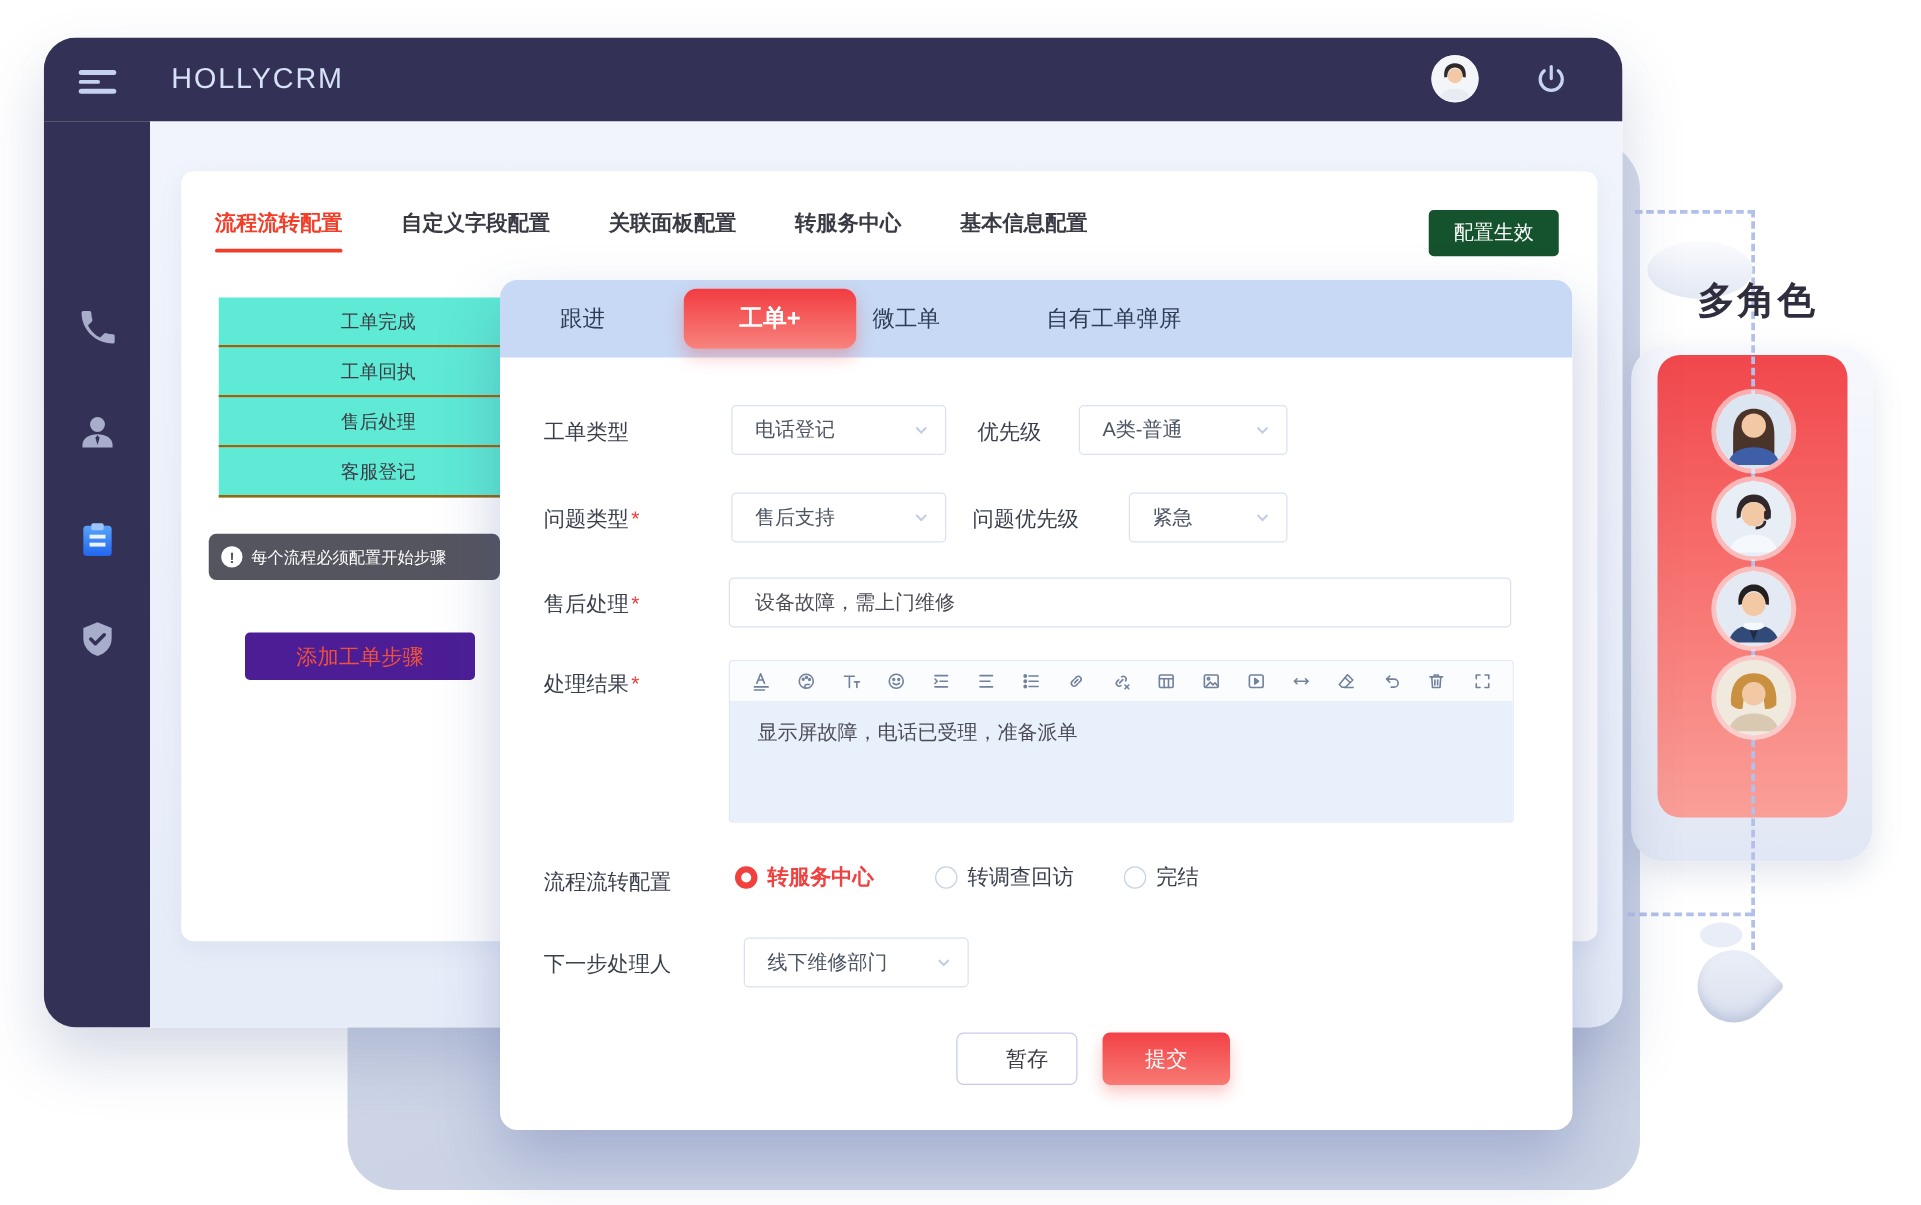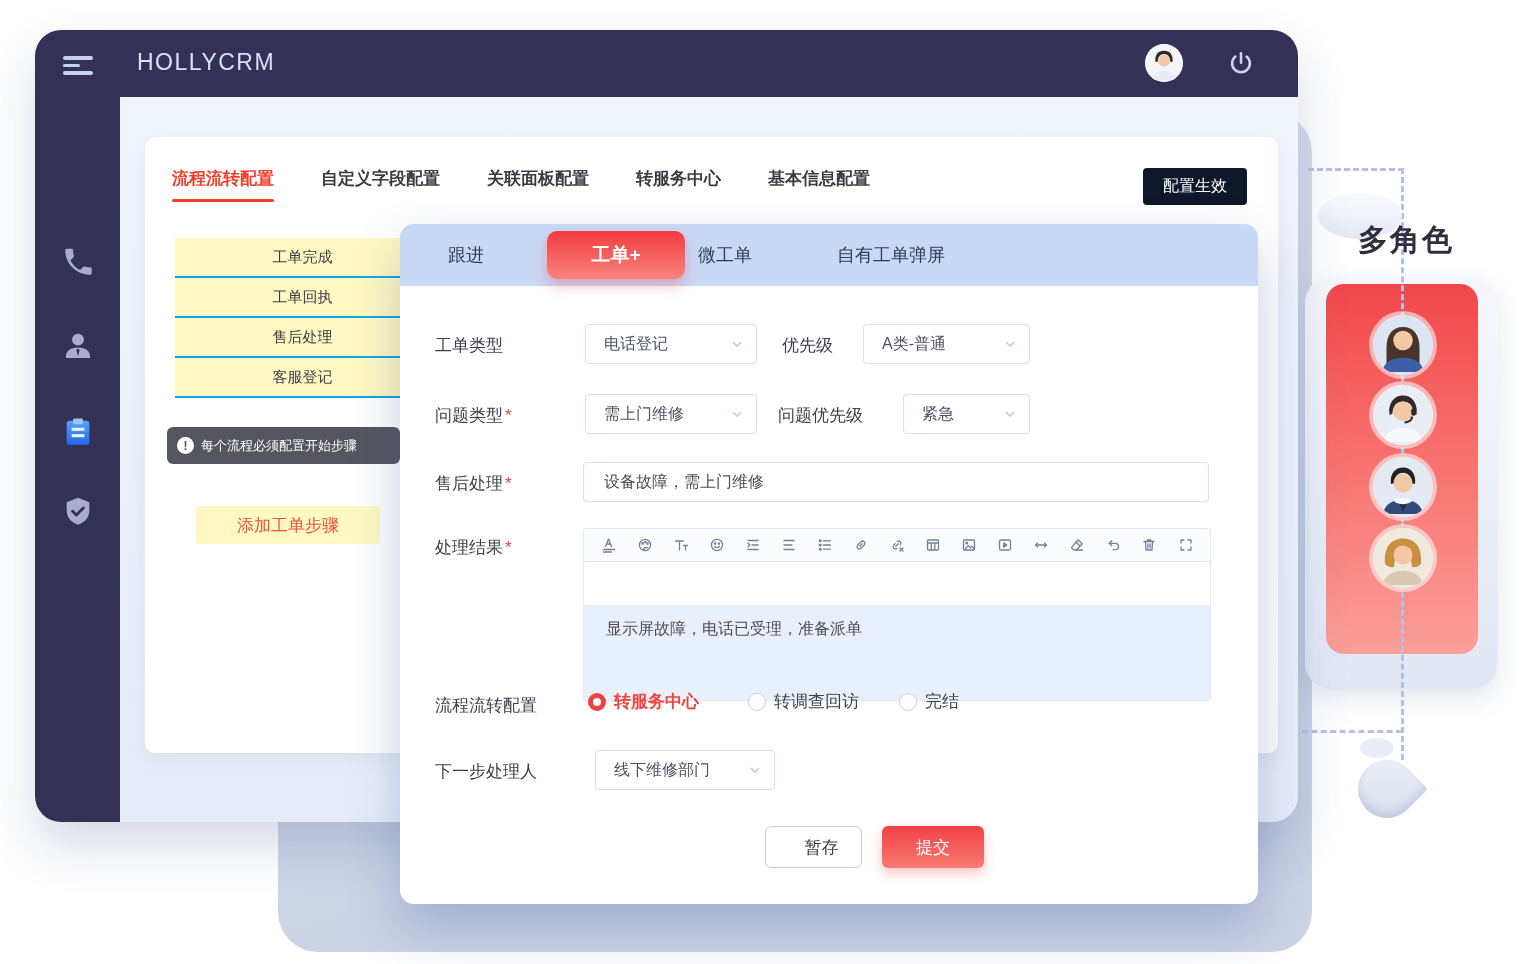--- a/index.html
+++ b/index.html
@@ -71,38 +71,38 @@
   .inner-card{
     position:absolute;left:110px;top:107px;width:1133px;height:616px;border-radius:10px;
     background:#ffffff;box-shadow:0 6px 18px rgba(120,135,180,.10);
   }
   .cfg-tabs{position:absolute;left:27px;top:30px;display:flex;gap:47px;}
   .cfg-tab{font-size:17px;font-weight:700;color:#3A3A44;position:relative;cursor:pointer;white-space:nowrap;}
   .cfg-tab.active{color:#F23E29;}
   .cfg-tab.active::after{content:"";position:absolute;left:0;right:0;bottom:-12px;height:3px;background:#F23E29;border-radius:2px;}
   .apply-btn{
     position:absolute;left:998px;top:31px;width:104px;height:37px;border-radius:4px;
-    background:#0f172a;color:#fff;font-size:16px;display:flex;align-items:center;justify-content:center;cursor:pointer;
+    background:#14532d;color:#fff;font-size:16px;display:flex;align-items:center;justify-content:center;cursor:pointer;
   }
   .step-list{position:absolute;left:30px;top:101px;width:225px;}
   .step-item{
-    height:38px;background:#fef9c3;border-bottom:2px solid #0ea5e9;
+    height:38px;background:#5eead4;border-bottom:2px solid #a16207;
     display:flex;align-items:center;justify-content:center;
     font-size:15px;color:#3C3C46;cursor:pointer;padding-left:30px;
   }
   .warn-tip{
     position:absolute;left:22px;top:290px;width:233px;height:37px;border-radius:6px;
     background:#55555F;display:flex;align-items:center;gap:7px;padding-left:10px;box-sizing:border-box;
   }
   .warn-icon{width:17px;height:17px;border-radius:50%;background:#fff;color:#55555F;
     font-size:12px;font-weight:700;display:flex;align-items:center;justify-content:center;flex:0 0 auto;}
   .warn-text{color:#fff;font-size:13px;white-space:nowrap;}
   .add-step-btn{
     position:absolute;left:51px;top:369px;width:184px;height:38px;border-radius:4px;
-    background:#fef9c3;color:#F1503C;font-size:17px;display:flex;align-items:center;justify-content:center;cursor:pointer;
+    background:#4c1d95;color:#F1503C;font-size:17px;display:flex;align-items:center;justify-content:center;cursor:pointer;
   }
 
   
   .modal{
     left:400px;top:224px;width:858px;height:680px;border-radius:14px;overflow:hidden;
     background:#ffffff;z-index:8;
     box-shadow:0 24px 50px rgba(60,80,150,.28);
   }
   .modal-tabbar{position:absolute;left:0;top:0;width:100%;height:62px;background:#C7D9F5;}
   .mtab{position:absolute;top:0;height:62px;display:flex;align-items:center;font-size:18px;color:#2E3D55;cursor:pointer;}
@@ -128,21 +128,21 @@
     display:flex;align-items:center;padding-left:20px;box-sizing:border-box;
     font-size:16px;color:#4C4C55;cursor:text;
   }
   .editor{position:absolute;left:183px;top:304px;width:626px;border:1px solid #E2E9F6;border-radius:3px;overflow:hidden;}
   .editor-toolbar{
     height:32px;background:#FBFCFE;border-bottom:1px solid #E2E9F6;
     display:flex;align-items:center;justify-content:space-between;padding:0 16px;
   }
   .tb-icon{width:17px;height:17px;display:flex;align-items:center;justify-content:center;cursor:pointer;}
   .editor-body{height:95px;background:#E8F0FB;padding:14px 22px;box-sizing:border-box;
-    font-size:16px;color:#4C4C55;cursor:text;margin-top:43px;}
+    font-size:16px;color:#4C4C55;cursor:text;}
   .radio-row{position:absolute;display:flex;align-items:center;gap:8px;cursor:pointer;}
   .radio-dot{width:18px;height:18px;border-radius:50%;box-sizing:border-box;background:#fff;}
   .radio-dot.on{border:5.5px solid #F0413E;}
   .radio-dot.off{border:1.5px solid #C8D3E8;}
   .radio-lab-on{font-size:17px;color:#F0413E;font-weight:700;}
   .radio-lab-off{font-size:17px;color:#3A3F4C;}
   .btn-draft{
     position:absolute;left:365px;top:602px;width:97px;height:42px;border-radius:6px;
     background:#fff;border:1px solid #C6CCE8;box-sizing:border-box;
     display:flex;align-items:center;justify-content:center;font-size:17px;color:#3C3C46;cursor:pointer;padding-left:16px;
@@ -315,21 +315,21 @@
     <span class="sel-val">A类-普通</span>
     <span class="chev">
         <svg width="14" height="14" viewBox="0 0 14 14" fill="none" stroke="#C2CDE4" stroke-width="1.6">
           <path d="M3 5l4 4 4-4"></path>
         </svg>
       </span>
   </div>
 
   <div class="form-label" style="left:35px;top:180px;"><span>问题类型</span><span class="req">*</span></div>
   <div class="sel" style="left:185px;top:170px;width:172px;">
-    <span class="sel-val">需上门维修</span>
+    <span class="sel-val">售后支持</span>
     <span class="chev">
         <svg width="14" height="14" viewBox="0 0 14 14" fill="none" stroke="#C2CDE4" stroke-width="1.6">
           <path d="M3 5l4 4 4-4"></path>
         </svg>
       </span>
   </div>
   <div class="form-label" style="left:378px;top:180px;"><span>问题优先级</span></div>
   <div class="sel" style="left:503px;top:170px;width:127px;">
     <span class="sel-val">紧急</span>
     <span class="chev">

